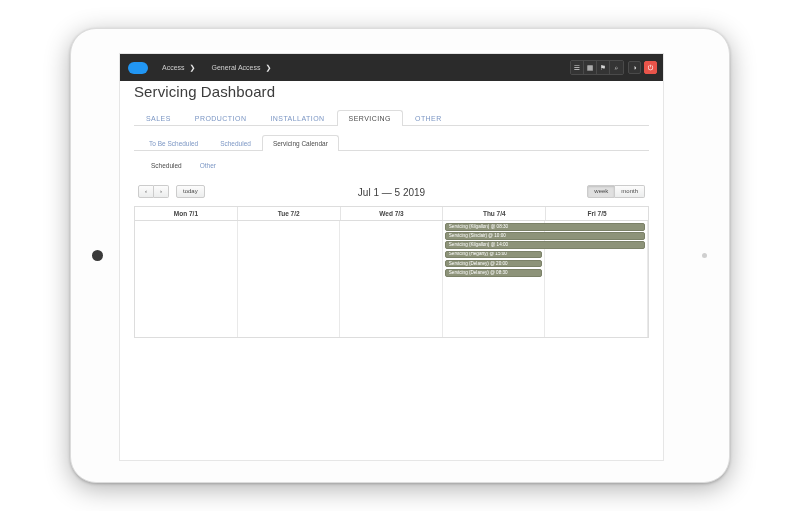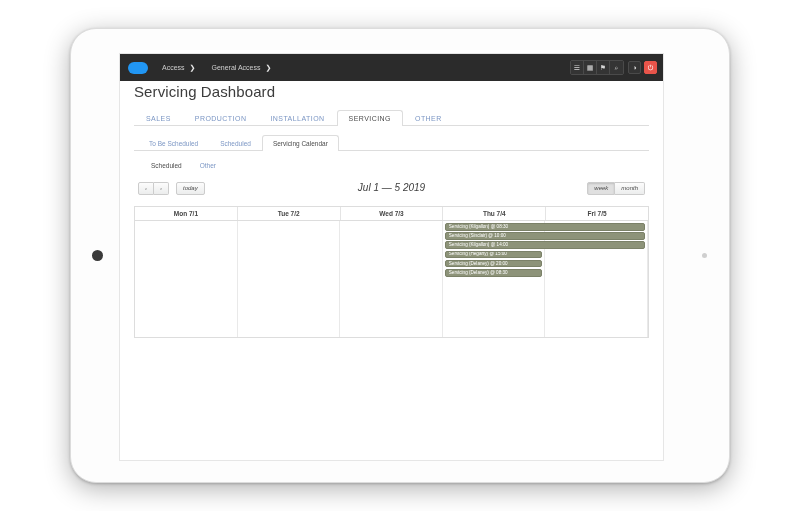--- a/index.html
+++ b/index.html
@@ -184,26 +184,25 @@
     color: #7b96c4;
     padding: 3px 9px;
     cursor: pointer;
     white-space: nowrap;
   }
   .tab-l3.active { color: #4b4b4b; }
 
   
   .cal-toolbar {
     display: flex;
-    align-items: flex-start;
+    align-items: flex-end;
     margin-top: 10px;
     padding: 0 4px;
     height: 16px;
     position: relative;
-    font-style: italic;
   }
   .btn-group { display: flex; }
   .cal-btn {
     font-size: 6px;
     color: #4a4a4a;
     background: linear-gradient(#fcfcfc, #eceded);
     border: 1px solid #ccc;
     padding: 2px 6px;
     line-height: 1.2;
     cursor: pointer;

